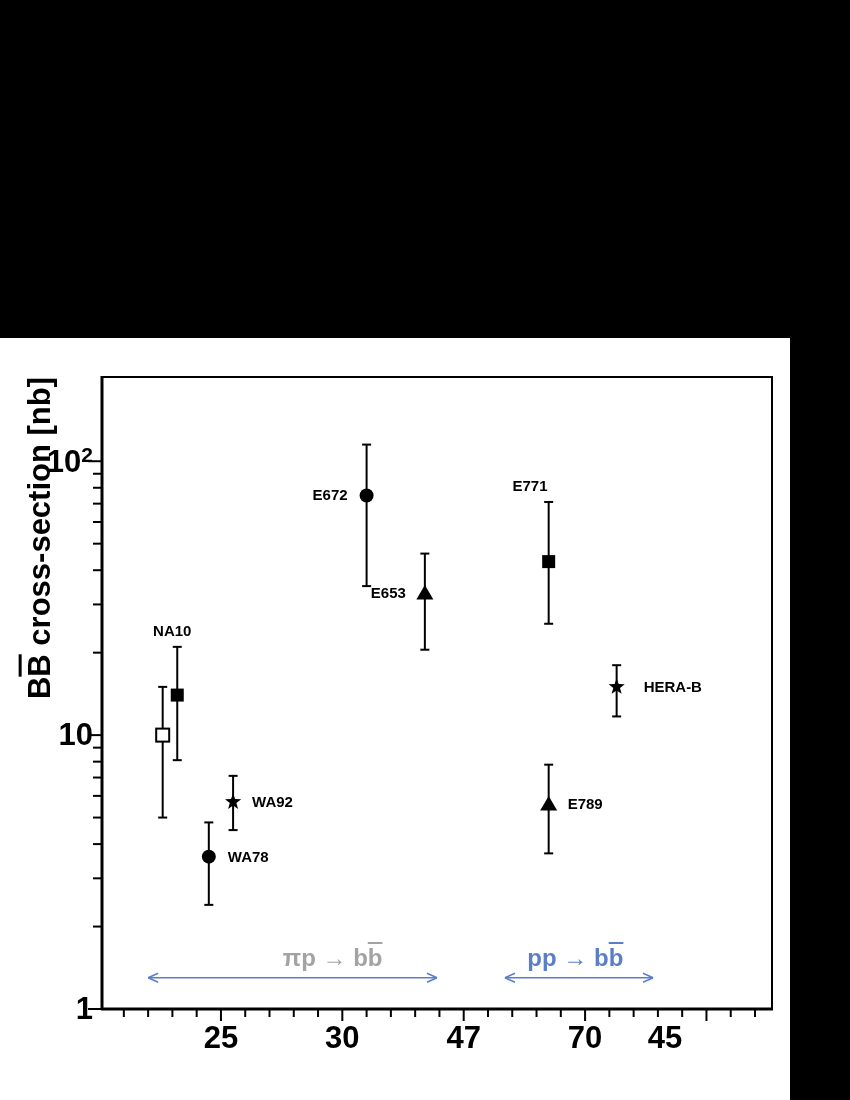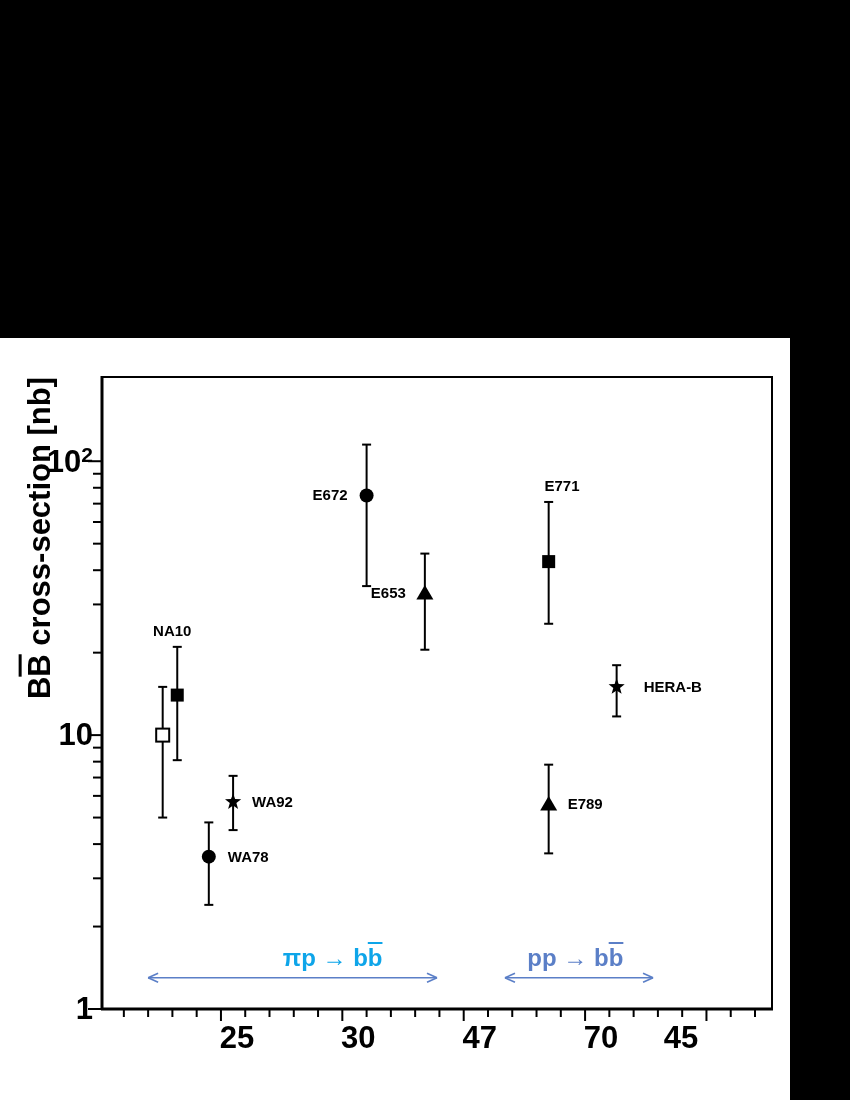--- a/index.html
+++ b/index.html
@@ -10,21 +10,21 @@
     font-family: "Liberation Sans", sans-serif;
   }
   #stage { position: absolute; left: 0; top: 0; width: 850px; height: 1100px; }
   #plot-canvas {
     position: absolute; left: 0; top: 338px; width: 790px; height: 762px;
     background: #fff;
   }
   #chart-svg { position: absolute; left: 0; top: 0; width: 850px; height: 1100px; }
   #labels { position: absolute; left: 0; top: 0; width: 850px; height: 1100px; }
   .lbl { position: absolute; font-weight: bold; color: #000; white-space: nowrap; line-height: 1.12; }
-  .tick-x { font-size: 31px; transform: translateX(-50%); margin-left: 16px; }
+  .tick-x { font-size: 31px; transform: translateX(-50%); }
   .tick-y { font-size: 31px; transform: translate(-100%, -50%); }
   .tick-y .sup { font-size: 21px; vertical-align: 10px; }
   .pt-label { font-size: 15px; line-height: 23px; }
   .pt-left  { transform: translateX(-100%); }
   .pt-above { transform: translateX(-50%); }
   .axis-title { font-size: 31px; }
   .y-title { transform: translate(-50%, -50%) rotate(-90deg); }
   .x-title { transform: translateX(-100%); }
   .arrow-label { font-size: 24px; transform: translateX(-50%); }
   .ov { text-decoration: overline; }
@@ -161,19 +161,19 @@
       <div class="lbl tick-x" style="left: 665px; top: 1021px;">45</div>
       <div class="lbl tick-y" style="left: 93px; top: 1009px;"><span>1</span></div>
       <div class="lbl tick-y" style="left: 93px; top: 735.11px;"><span>10</span></div>
       <div class="lbl tick-y" style="left: 93px; top: 461.22px;"><span>10</span><span class="sup">2</span></div>
       <div class="lbl axis-title y-title" style="left: 40px; top: 538px;"><span>B</span><span class="ov">B</span><span> cross-section [nb]</span></div>
       <div class="lbl pt-label pt-above" style="left: 172.254px; top: 618.857px;">NA10</div>
       <div class="lbl pt-label" style="left: 227.812px; top: 844.634px;">WA78</div>
       <div class="lbl pt-label" style="left: 252.087px; top: 789.973px;">WA92</div>
       <div class="lbl pt-label pt-left" style="left: 347.601px; top: 483.44px;">E672</div>
       <div class="lbl pt-label pt-left" style="left: 405.862px; top: 581.094px;">E653</div>
-      <div class="lbl pt-label pt-above" style="left: 562px; top: 473.959px;">E771</div>
+      <div class="lbl pt-label pt-above" style="left: 530px; top: 473.959px;">E771</div>
       <div class="lbl pt-label" style="left: 567.667px; top: 792.079px;">E789</div>
       <div class="lbl pt-label" style="left: 635.638px; top: 674.88px; margin-left: 8px;">HERA-B</div>
-      <div class="lbl arrow-label" style="left: 332.616px; top: 944.792px; color: #0ea5e9;"><span>πp → b</span><span class="ov">b</span></div>
+      <div class="lbl arrow-label" style="left: 332.616px; top: 944.792px; color: #a3a3a3;"><span>πp → b</span><span class="ov">b</span></div>
       <div class="lbl arrow-label" style="left: 575.37px; top: 944.792px; color: rgb(91, 127, 199); text-align: center;"><span>pp → b</span><span class="ov">b</span></div>
     </div>
 </div>
 
 </body></html>

